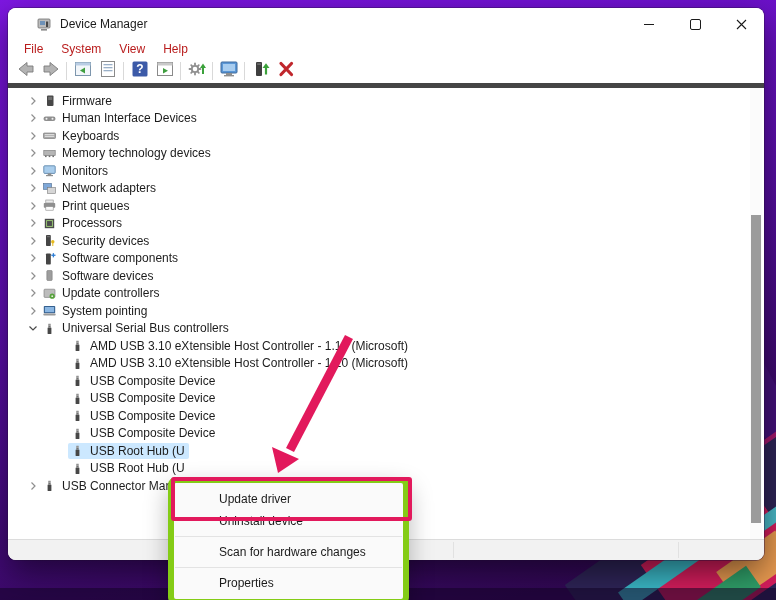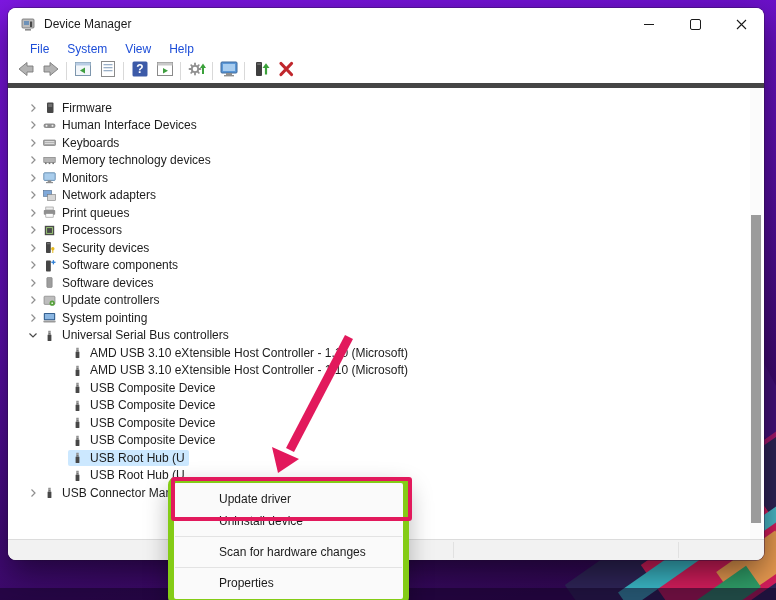--- a/index.html
+++ b/index.html
@@ -18,39 +18,39 @@
   .s6{left:754px;top:508px;width:44px;height:13px;background:#49b9c8;transform:rotate(-35deg)}
   .s7{left:758px;top:360px;width:34px;height:120px;background:#44107a;transform:rotate(-28deg)}
   .s8{left:748px;top:440px;width:40px;height:26px;background:#a3176b;transform:rotate(-35deg)}
   .s9{left:0;top:588px;width:776px;height:12px;background:rgba(20,4,40,.55)}
 
   .window{
     position:absolute;left:8px;top:8px;width:756px;height:552px;z-index:10;
     background:#ffffff;border-radius:8px;overflow:hidden;
     box-shadow:0 12px 32px rgba(0,0,0,.5),0 0 0 1px rgba(50,15,85,.4);
   }
-  .titlebar{position:absolute;left:0;top:0;right:0;height:32px;display:flex;align-items:center;padding-left:12px;background:#fff}
+  .titlebar{position:absolute;left:0;top:0;right:0;height:32px;display:flex;align-items:center;padding-left:28px;background:#fff}
   .app-icon{width:16px;height:16px;margin-right:8px;flex:none}
   .title{font-size:12px;color:#1b1b1b}
   .controls{position:absolute;right:0;top:0;height:32px;display:flex}
   .ctrl{width:46px;height:32px;display:flex;align-items:center;justify-content:center;background:transparent;border:none;padding:0}
   .glyph-min{width:10px;height:1px;background:#1b1b1b}
   .glyph-max{width:9px;height:9px;border:1px solid #1b1b1b;border-radius:2px}
   .glyph-close svg{display:block}
 
-  .menubar{position:absolute;top:32px;left:0;right:0;height:18px;display:flex;align-items:center;padding-left:13px;font-size:12px;color:#1d4ed8;background:#fff}
+  .menubar{position:absolute;top:32px;left:0;right:0;height:18px;display:flex;align-items:center;padding-left:7px;font-size:12px;color:#b91c1c;background:#fff}
   .menu-item{padding:1px 9px;cursor:default}
 
   .toolbar{position:absolute;top:50px;left:0;right:0;height:25px;display:flex;align-items:center;padding-left:5px;background:#fff}
   .tb-btn{width:25px;height:22px;display:flex;align-items:center;justify-content:center;border:none;background:transparent;padding:0}
   .tb-sep{width:1px;height:18px;background:#d9d9d9;margin:0 3px;flex:none}
 
   .darkstrip{position:absolute;top:75px;left:0;right:0;height:5px;background:#454545}
 
-  .treeview{position:absolute;top:80px;left:0;right:14px;bottom:20px;background:#fff;overflow:hidden;padding-top:11px}
+  .treeview{position:absolute;top:80px;left:0;right:14px;bottom:20px;background:#fff;overflow:hidden;padding-top:4px}
   .trow{height:17.5px;display:flex;align-items:center;font-size:12px;color:#1c1c1c;white-space:nowrap}
   .chev{width:14px;height:13px;margin-left:18px;display:flex;align-items:center;justify-content:center;flex:none}
   .lvl2 .chev{margin-left:46px;visibility:hidden}
   .inner{display:flex;align-items:center;gap:6px;padding:1px 4px 1px 3px;border-radius:2px}
   .ticon{width:13px;height:13px;display:flex;align-items:center;flex:none}
   .ticon svg{display:block}
 
   .vscroll{position:absolute;top:80px;right:2px;width:12px;bottom:20px;background:#fbfbfb}
   .vthumb{position:absolute;left:1px;width:10px;top:127px;height:308px;background:#9b9b9b}
 

